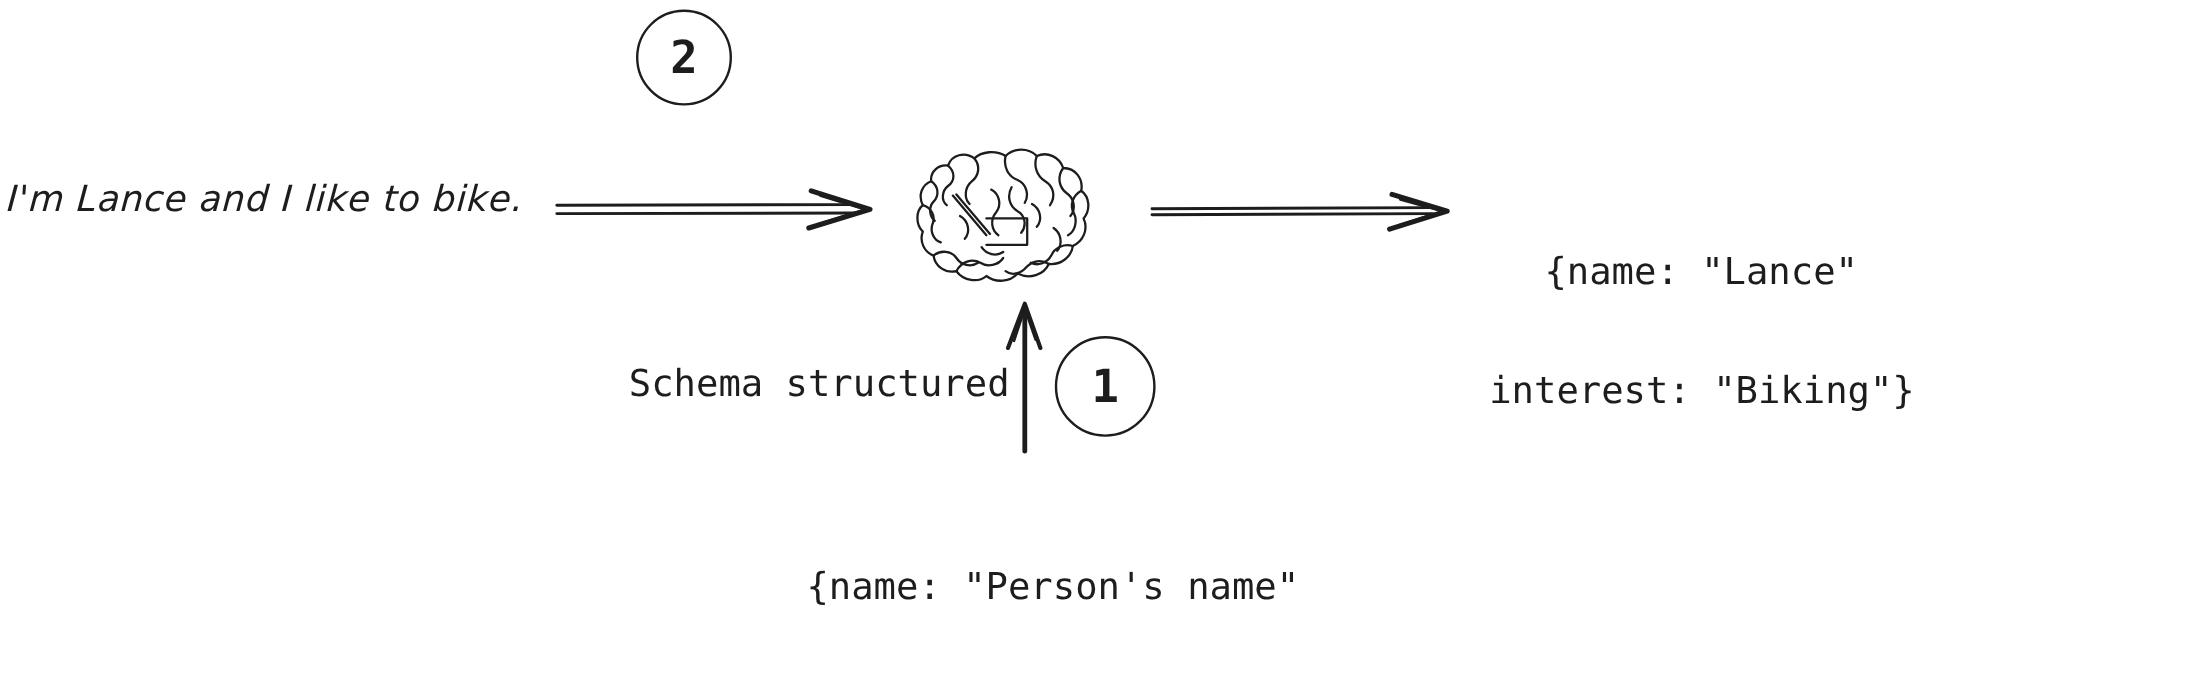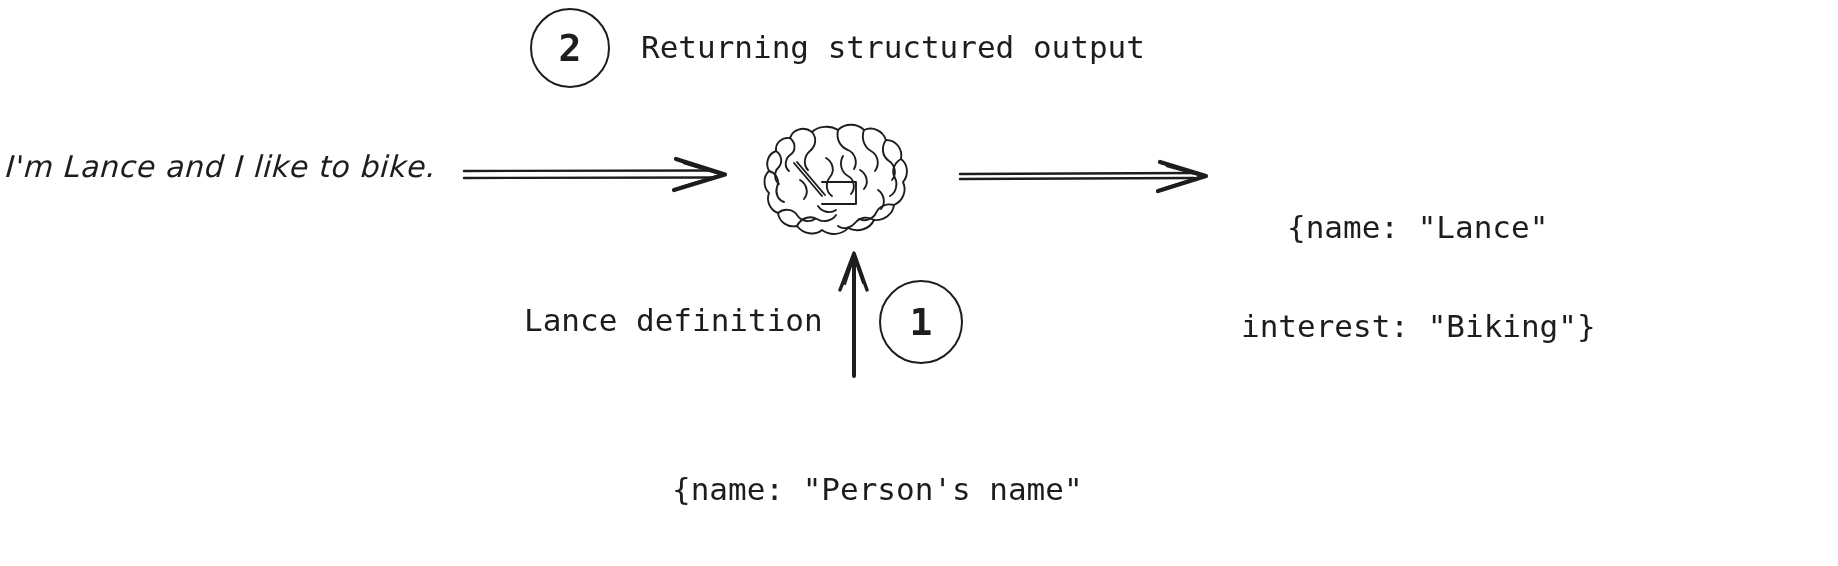--- a/index.html
+++ b/index.html
@@ -106,21 +106,20 @@
   #arrow-schema { left: 820px; top: 250px; }
 </style>
 </head>
 <body>
 
 <div id="canvas">
 
   <div class="abs step-circle" id="step-2-circle">
     <span>2</span>
   </div>
-  <div class="abs mono" id="step2-label">Returning structured output</div>
 
   <div class="abs hand" id="input-text">I'm Lance and I like to bike.</div>
 
   <svg class="abs" id="arrow-input" width="278" height="50" viewBox="0 0 278 50">
     <path d="M2 21 L252 20.5" stroke="#1d1d1d" stroke-width="2.4" fill="none" stroke-linecap="round"></path>
     <path d="M2 28 L252 27.5" stroke="#1d1d1d" stroke-width="2.4" fill="none" stroke-linecap="round"></path>
     <path d="M214 9 L263 24.5 L212 40" stroke="#1d1d1d" stroke-width="4.2" fill="none" stroke-linecap="round" stroke-linejoin="round"></path>
     <path d="M222 13 L260 24.5 L220 37" stroke="#1d1d1d" stroke-width="2.6" fill="none" stroke-linecap="round" stroke-linejoin="round"></path>
   </svg>
 
@@ -166,21 +165,21 @@
     <path d="M202 10 L248 24 L200 39" stroke="#1d1d1d" stroke-width="4.2" fill="none" stroke-linecap="round" stroke-linejoin="round"></path>
     <path d="M209 14 L245 24 L208 36" stroke="#1d1d1d" stroke-width="2.6" fill="none" stroke-linecap="round" stroke-linejoin="round"></path>
   </svg>
 
   <svg class="abs" id="arrow-schema" width="70" height="130" viewBox="0 0 70 130">
     <path d="M34 126 L34 8" stroke="#1d1d1d" stroke-width="4" fill="none" stroke-linecap="round"></path>
     <path d="M20 40 L34 3 L47 40" stroke="#1d1d1d" stroke-width="3.4" fill="none" stroke-linecap="round" stroke-linejoin="round"></path>
     <path d="M25 34 L34 7 L43 33" stroke="#1d1d1d" stroke-width="2.2" fill="none" stroke-linecap="round" stroke-linejoin="round"></path>
   </svg>
 
-  <div class="abs mono" id="schema-label">Lance definition</div>
+  <div class="abs mono" id="schema-label">Schema structured</div>
 
   <div class="abs step-circle" id="step-1-circle">
     <span>1</span>
   </div>
 
   <div class="abs mono" id="output-text">
     <div class="l1">{name: "Lance"</div>
     <div class="l2">interest: "Biking"}</div>
   </div>
 

